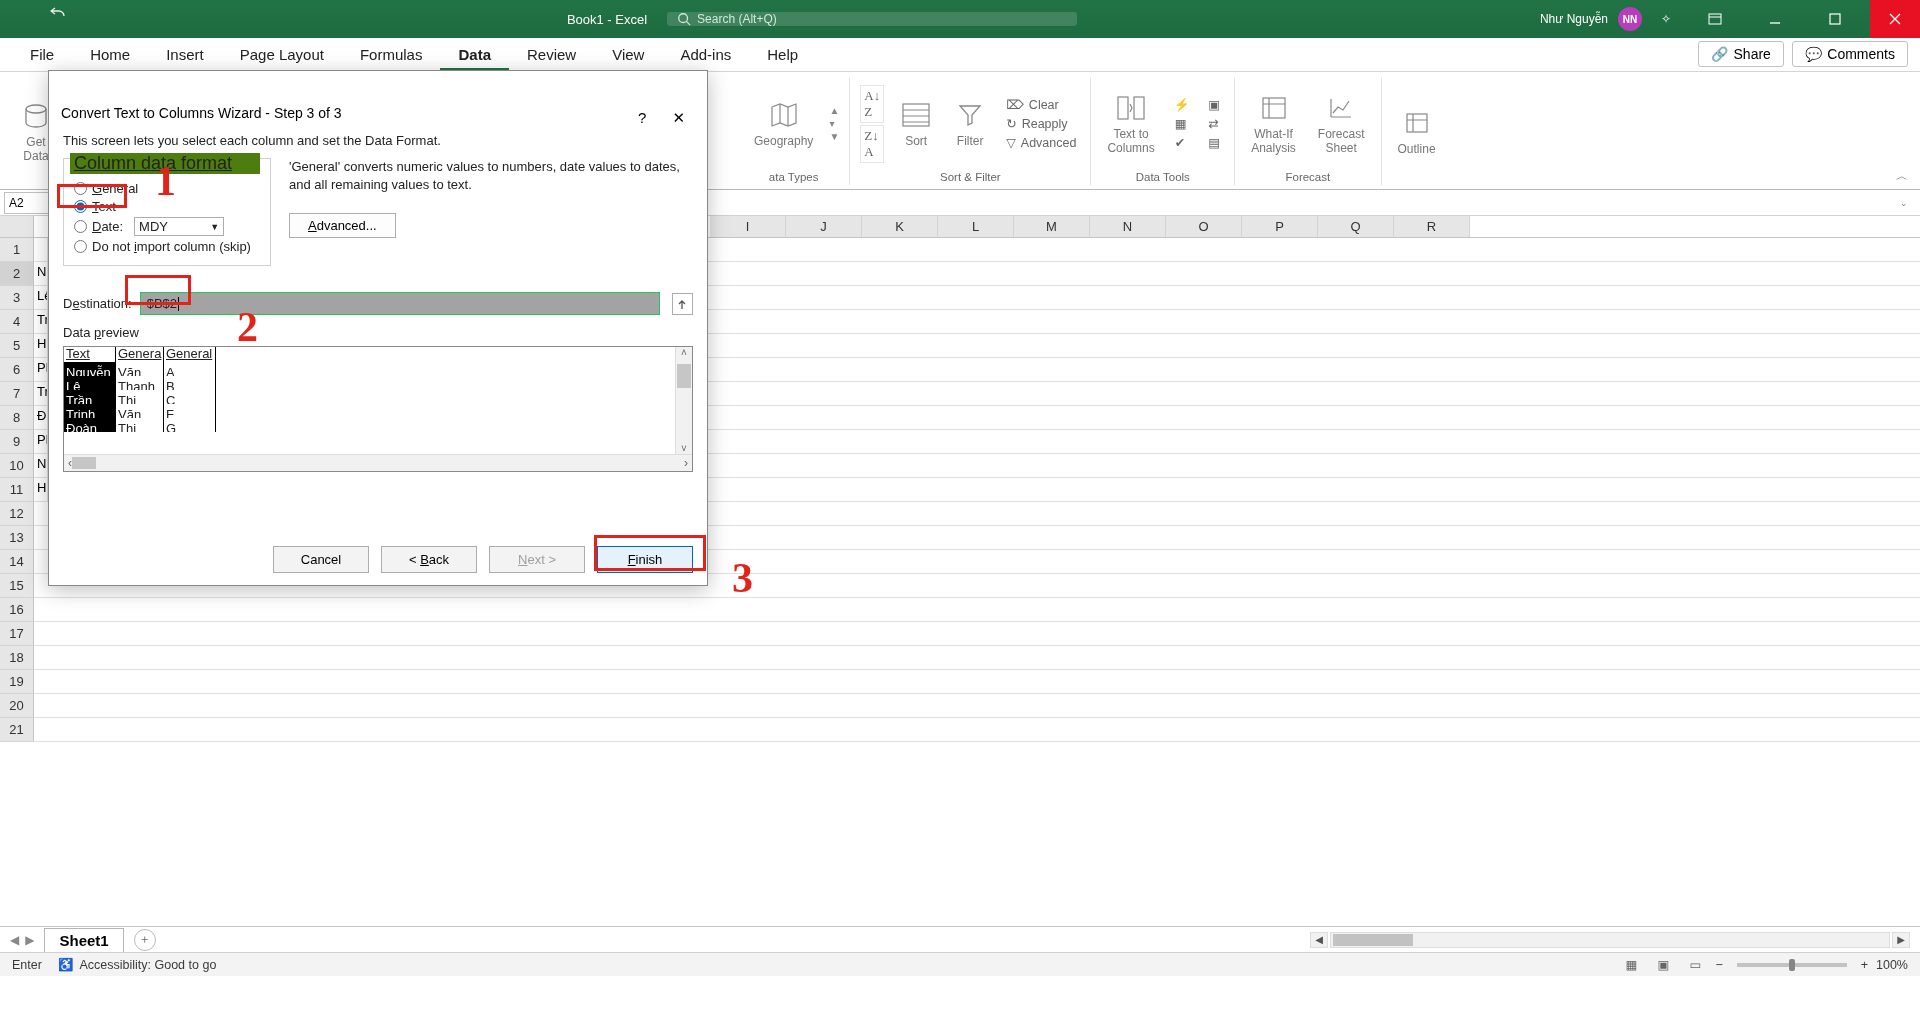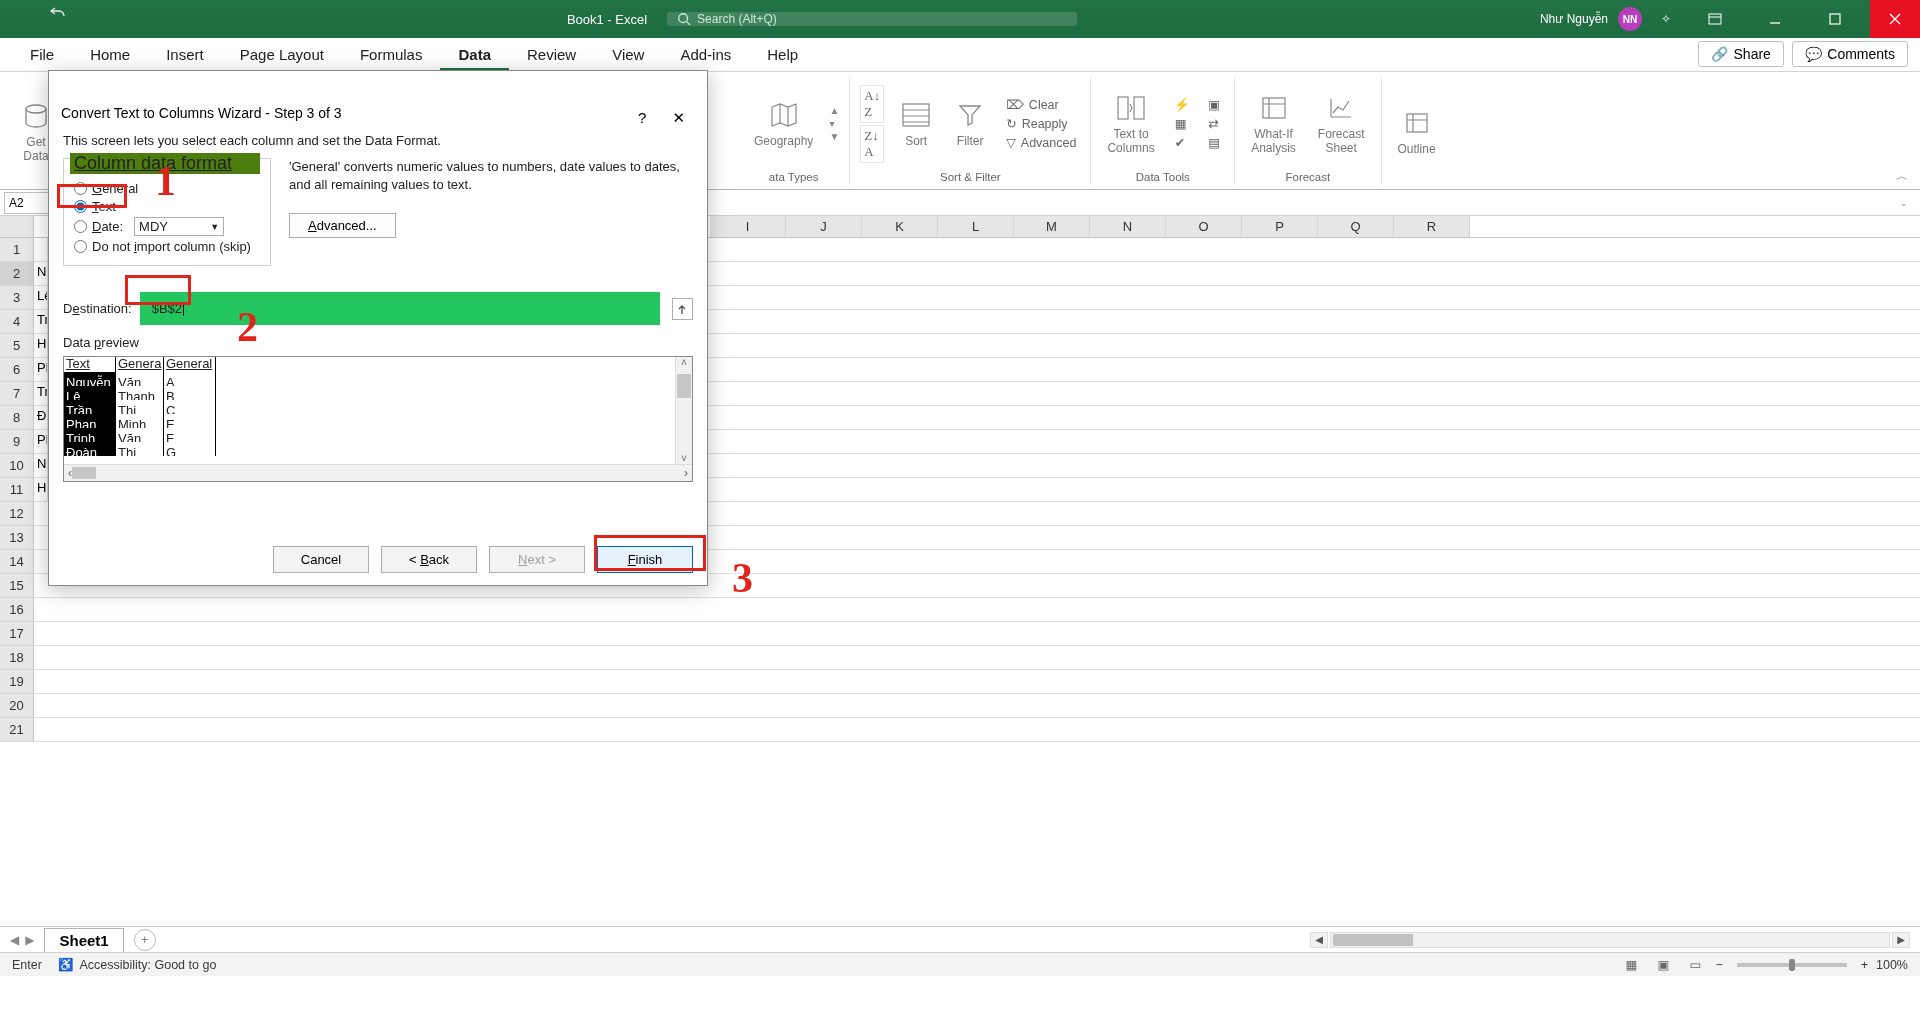--- a/index.html
+++ b/index.html
@@ -65,21 +65,21 @@
 .fieldset { border:1px solid #d0d0d0; padding: 6px 10px 8px; margin-bottom: 8px; width: 208px; float:left; }
 .fieldset-legend { font-size:18px; background:#4d7c0f; padding:0 4px; margin-left:-4px; position:relative; top:-12px;text-decoration:underline; }
 .fieldset-content { margin-top:-8px; }
 .radio-row { display:flex; align-items:center; gap:5px; margin:3px 0; font-size:13px; }
 .radio-row input[type="radio"]{ accent-color:#0067c0; }
 .date-combo { margin-left: 6px; border:1px solid #adadad; padding:1px 4px; width:90px; background:#fff; display:inline-flex; justify-content:space-between; align-items:center; }
 .info-text { margin-left: 226px; font-size:13px; color:#222; line-height:1.35; }
 .adv-btn { margin: 20px 0 0 0; border:1px solid #adadad; background:#fdfdfd; padding: 4px 18px; font-size:13px; }
 .clearfix { clear:both; }
 .dest-row { display:flex; align-items:center; gap:8px; margin: 18px 0 10px; }
-.dest-input { border:6px solid #22c55e; padding:3px 6px; width: 546px; font-size:13px; background:#22c55e; display:flex; align-items:center; }
+.dest-input { border:1px solid #22c55e; padding:3px 6px; width: 546px; font-size:13px; background:#a3a3a3; display:flex; align-items:center; }
 .dest-pick { width:22px; height:22px; border:1px solid #adadad; display:flex; align-items:center; justify-content:center; margin-left:4px; }
 .preview-label { margin: 10px 0 6px; }
 .preview-box { height: 126px; border:1px solid #888; background:#fff; position:relative; overflow:hidden; }
 .preview-inner { position:absolute; left:0; top:0; right:17px; bottom:17px; overflow:hidden; font-family: 'Courier New', monospace; font-size:13px; line-height:14px; }
 .pv-header { display:flex; height:15px; }
 .pv-col-h { background:#fff; border-right:1px solid #000; padding:0 2px; text-decoration:none; }
 .pv-col-h.c1{width:52px}.pv-col-h.c2{width:48px}.pv-col-h.c3{width:52px}
 .pv-rows .pv-r { display:flex; height:14px; }
 .pv-c { border-right:1px solid #000; padding:4px 2px; white-space:nowrap; overflow:hidden; }
 .pv-c.sel { background:#000; color:#fff; }
@@ -519,25 +519,20 @@
               <div class="pv-c c1 sel">Lê</div>
               <div class="pv-c c2">Thanh</div>
               <div class="pv-c c3">B</div>
             </div>
             <div class="pv-r">
               <div class="pv-c c1 sel">Trần</div>
               <div class="pv-c c2">Thị</div>
               <div class="pv-c c3">C</div>
             </div>
             <div class="pv-r">
-              <div class="pv-c c1 sel">Phan</div>
-              <div class="pv-c c2">Minh</div>
-              <div class="pv-c c3">E</div>
-            </div>
-            <div class="pv-r">
               <div class="pv-c c1 sel">Trịnh</div>
               <div class="pv-c c2">Văn</div>
               <div class="pv-c c3">F</div>
             </div>
             <div class="pv-r">
               <div class="pv-c c1 sel">Đoàn</div>
               <div class="pv-c c2">Thị</div>
               <div class="pv-c c3">G</div>
             </div>
           </div>

